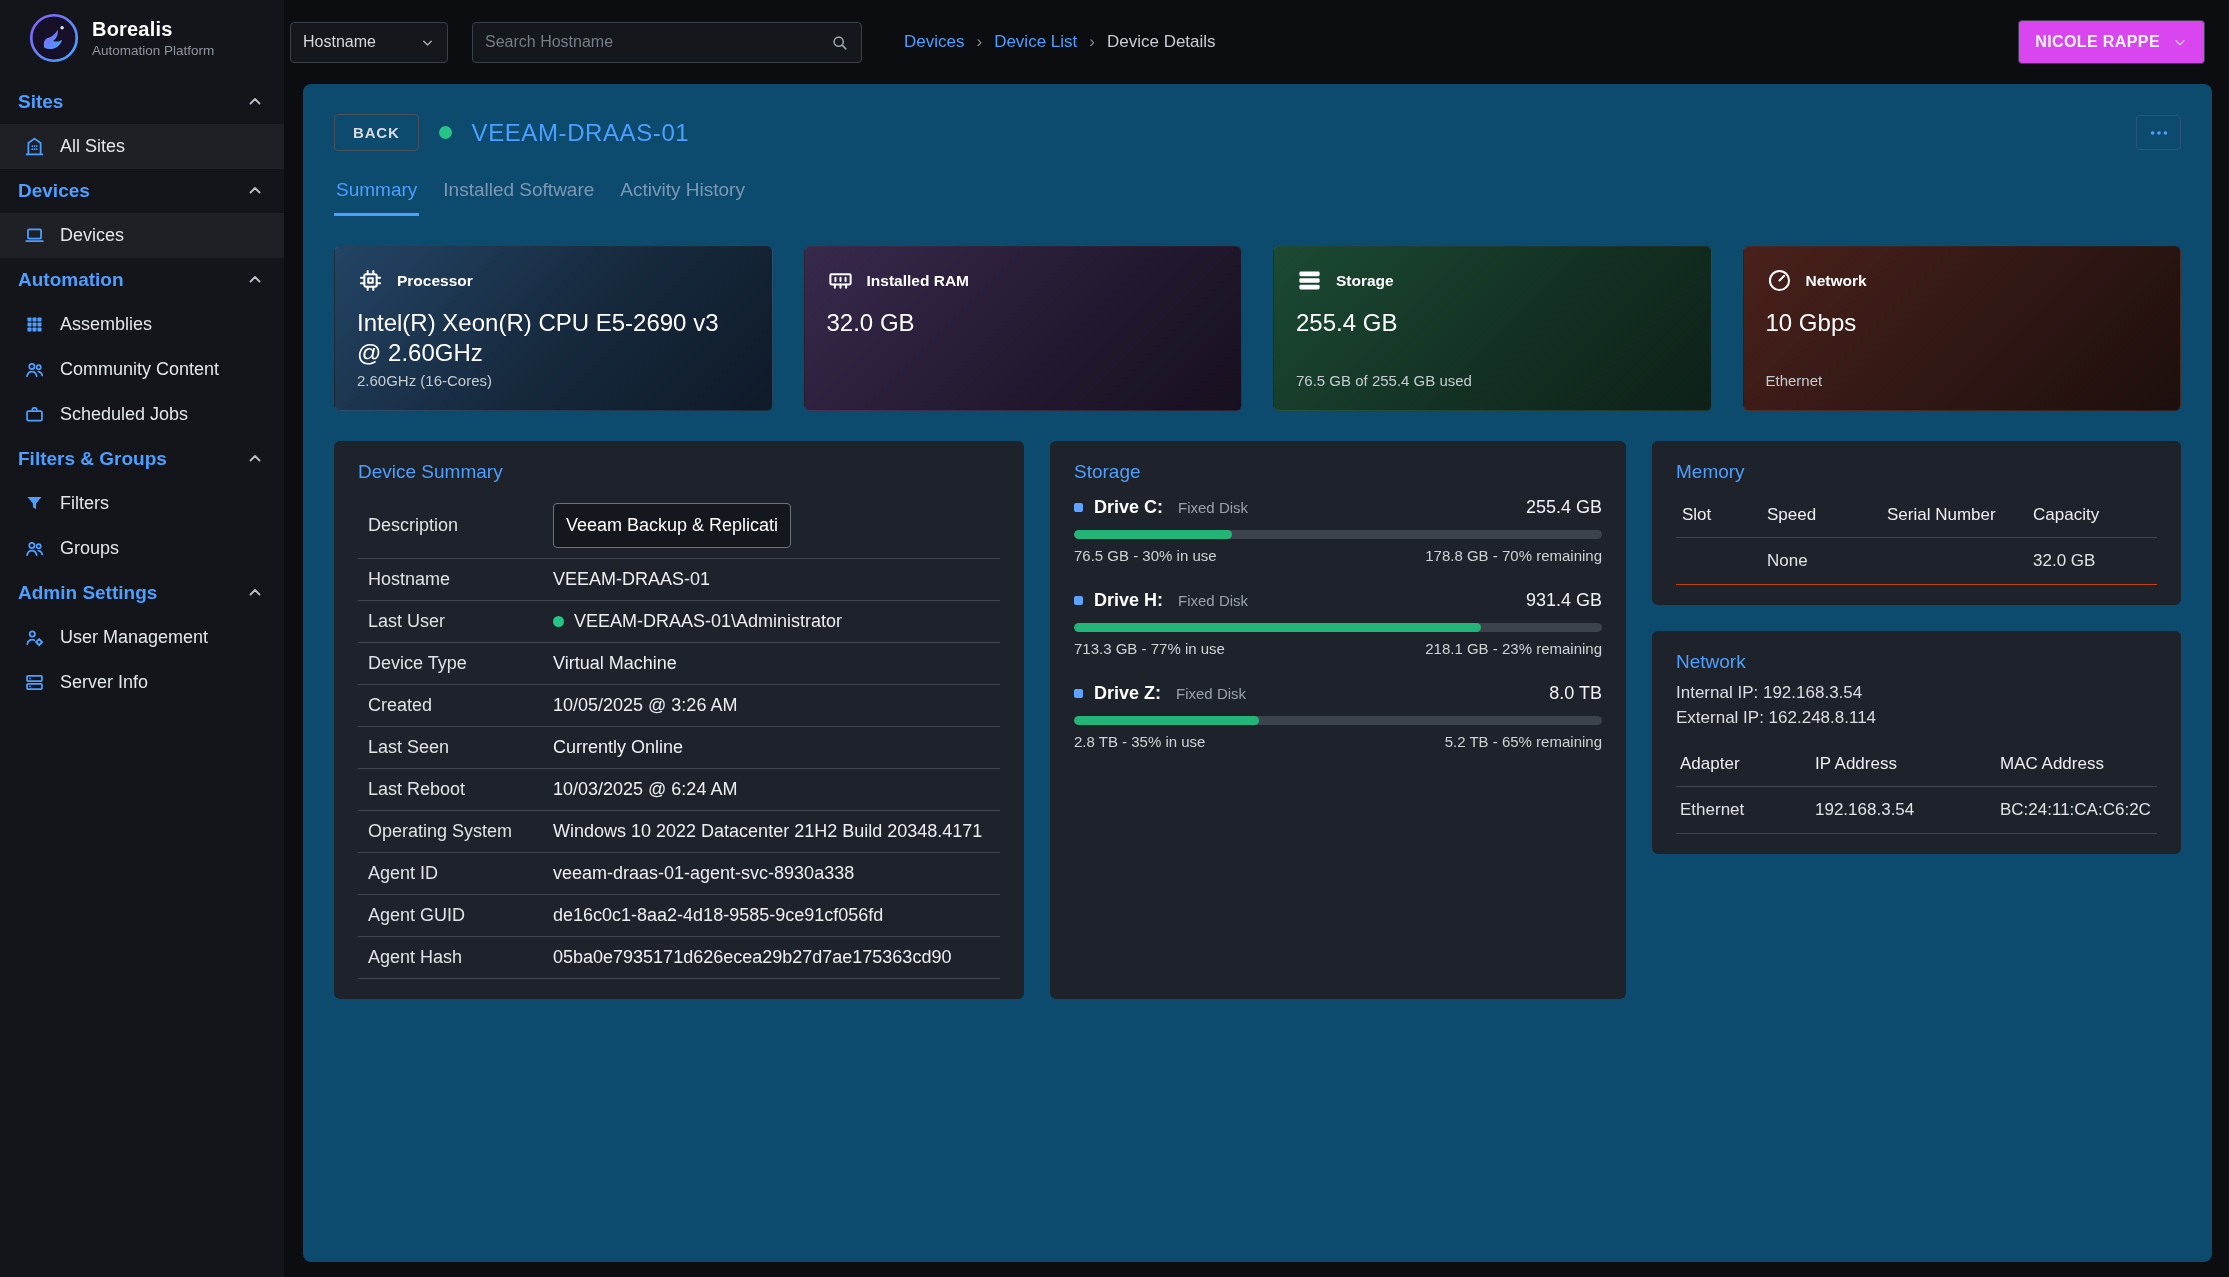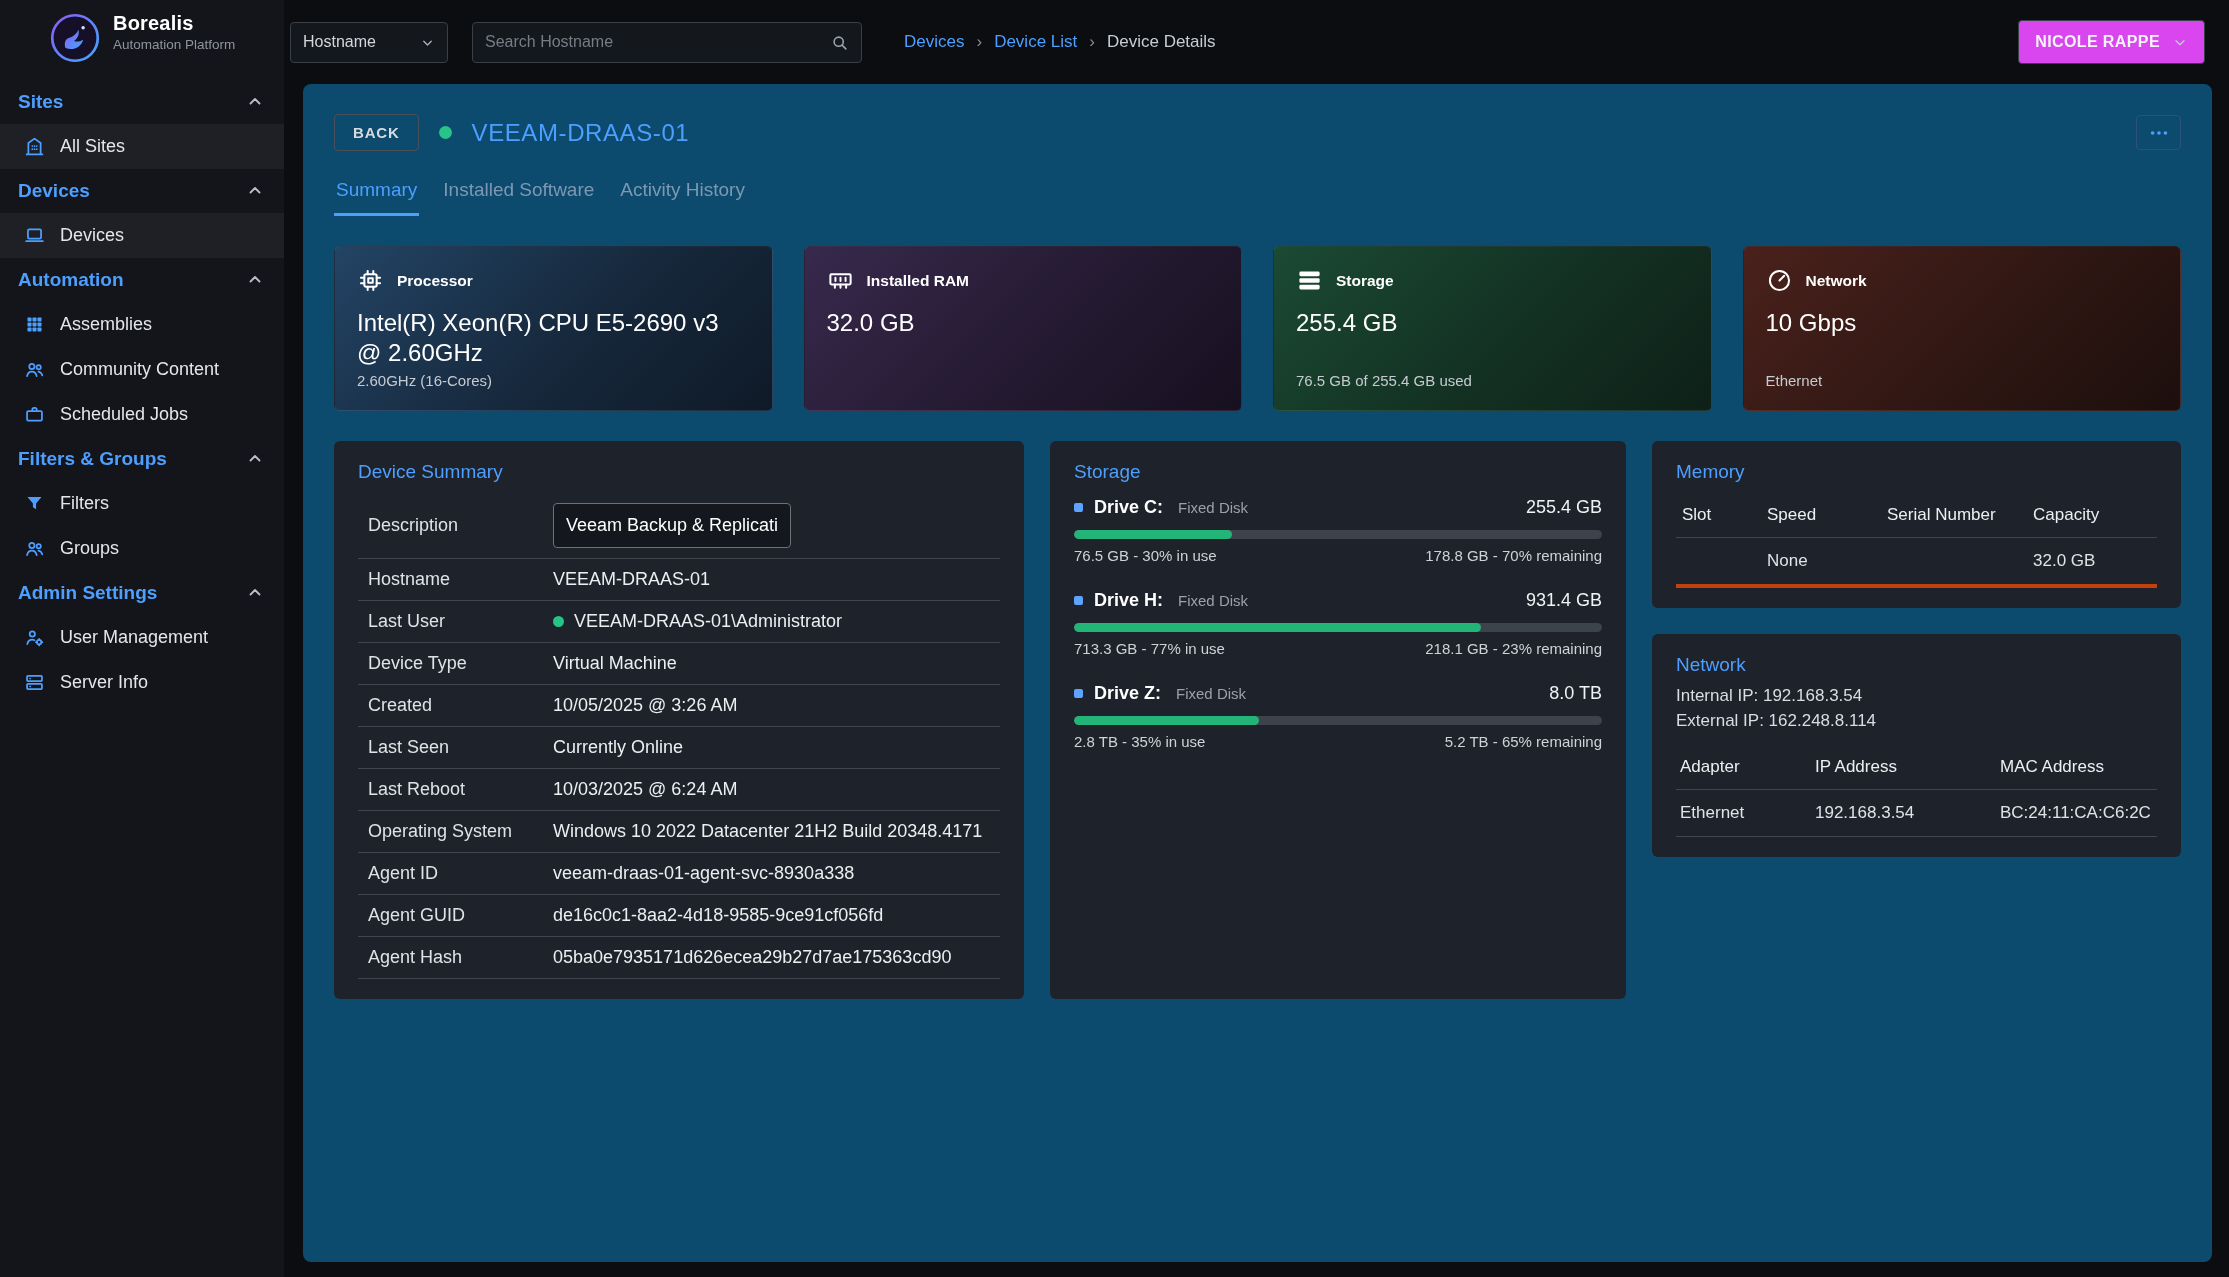--- a/index.html
+++ b/index.html
@@ -9,21 +9,21 @@
     background:#0b0d11;
     color:#e2e5e9;
     display:flex;
   }
   svg { display:block; }
   .icn { width:20px; height:20px; fill:none; stroke:currentColor; stroke-width:2; stroke-linecap:round; stroke-linejoin:round; }
   .icn.fill { fill:currentColor; stroke:none; }
 
   
   .sidebar { width:284px; flex-shrink:0; background:#13151a; height:100%; }
-  .logo-row { display:flex; align-items:flex-start; gap:12px; padding:12px 14px 16px 28px;margin-left:21px; }
+  .logo-row { display:flex; align-items:center; gap:12px; padding:12px 14px 16px 28px; }
   .logo-svg { width:52px; height:52px; }
   .logo-name { font-size:20px; font-weight:bold; color:#ffffff; letter-spacing:.2px; }
   .logo-sub { font-size:13.5px; color:#8e949d; margin-top:2px; }
   .nav-header { display:flex; align-items:center; justify-content:space-between; padding:11px 20px 11px 18px; color:#4d9fff; font-weight:bold; font-size:19px; cursor:pointer; }
   .nav-header .chev { width:18px; height:18px; color:#b9bfc7; stroke-width:2.4; }
   .nav-item { display:flex; align-items:flex-start; gap:15px; padding:12px 16px 12px 24px; font-size:18px; color:#e3e6ea; cursor:pointer; }
   .nav-item .icn { color:#4d9fff; width:21px; height:21px; flex-shrink:0; }
   .nav-item.active { background:rgba(255,255,255,0.05); }
 
   
@@ -90,21 +90,21 @@
   .drive-name { font-size:18px; font-weight:bold; color:#ffffff; }
   .drive-type { font-size:15px; color:#9aa1a9; margin-left:4px; }
   .drive-size { margin-left:auto; font-size:18px; color:#f0f2f4; }
   .drive-bar { margin-top:12px; height:9px; border-radius:5px; background:#3d434b; overflow:hidden; }
   .drive-fill { height:100%; border-radius:5px; background:#23b577; }
   .drive-stats { display:flex; justify-content:space-between; margin-top:8px; font-size:15px; color:#ced3d8; }
 
   .right-col { flex:1; display:flex; flex-direction:column; gap:26px; min-width:0; }
   .mem-grid { display:grid; grid-template-columns:85px 120px 1fr 130px; }
   .mem-head { font-size:17px; color:#eceff2; padding:12px 6px; border-bottom:1px solid #41464e; }
-  .mem-cell { font-size:17px; color:#dfe3e7; padding:13px 6px; border-bottom:4px solid #c2410c; }
+  .mem-cell { font-size:17px; color:#dfe3e7; padding:13px 6px; border-bottom:1px solid #c2410c; }
   .net-line { font-size:17px; color:#dadde1; margin-top:5px; }
   .net-grid { display:grid; grid-template-columns:135px 185px 1fr; margin-top:14px; }
   .net-head { font-size:17px; color:#eceff2; padding:12px 4px; border-bottom:1px solid #41464e; }
   .net-cell { font-size:17px; color:#dfe3e7; padding:13px 4px; border-bottom:1px solid #41464e; white-space:nowrap; }
 </style>
 </head>
 <body>
 
 <aside class="sidebar">
   <div class="logo-row">

